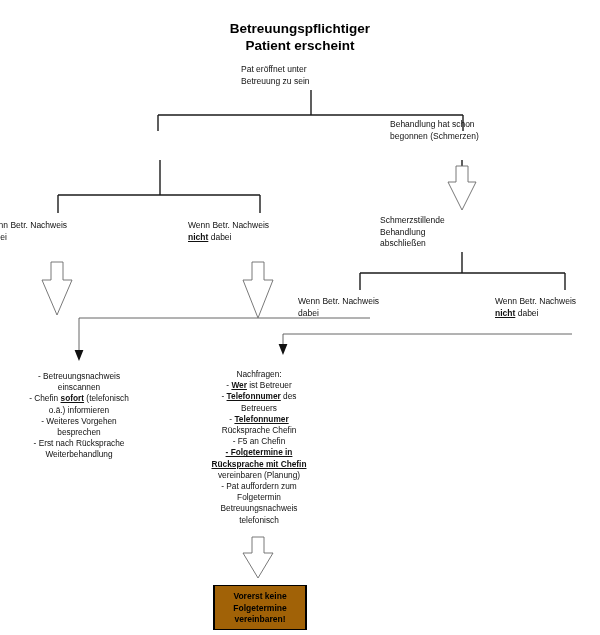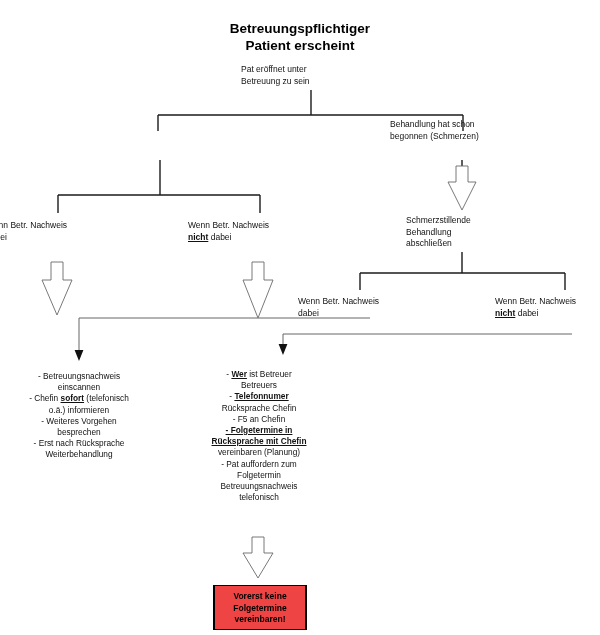--- a/index.html
+++ b/index.html
@@ -8,21 +8,21 @@
     font-family:"Liberation Sans", sans-serif;
     color:#000000;position:relative;overflow:hidden;
   }
   .stage{position:absolute;left:0;top:0;width:600px;height:635px;}
   .node{position:absolute;text-align:left;font-size:8.5px;line-height:11.5px;color:#111;}
   .title{position:absolute;left:0;top:0;width:600px;text-align:center;
          font-size:13.5px;font-weight:bold;line-height:17px;color:#000;}
   .bld{font-weight:bold;text-decoration:underline;}
   .block{position:absolute;text-align:center;font-size:8.3px;line-height:11.2px;color:#111;}
   .endbox{position:absolute;text-align:center;font-size:8.5px;font-weight:bold;
-          line-height:11.5px;color:#000;border:1px solid #000;background:#ef4444;}
+          line-height:11.5px;color:#000;border:1px solid #000;background:#a16207;}
   .endbox .inner{border-left:1px solid #000;border-right:1px solid #000;height:100%;
                  box-sizing:border-box;padding:5px 6px;}
   svg{position:absolute;left:0;top:0;width:600px;height:635px;overflow:visible;}
   .ln{stroke:#1a1a1a;stroke-width:1.4;fill:none;}
   .ln-thin{stroke:#555;stroke-width:0.9;fill:none;}
   .arw{fill:#ffffff;stroke:#6a6a6a;stroke-width:0.9;}
   .tip{fill:#111;stroke:none;}
 </style>
 </head>
 <body>
@@ -85,21 +85,21 @@
   <div class="node" style="left:-14px;top:220px;width:145px;">
     <div>Wenn Betr. Nachweis</div>
     <div>dabei</div>
   </div>
 
   <div class="node" style="left:188px;top:220px;width:145px;">
     <div>Wenn Betr. Nachweis</div>
     <div><span class="bld">nicht</span><span> dabei</span></div>
   </div>
 
-  <div class="node" style="left:406px;top:215px;width:140px;">
+  <div class="node" style="left:380px;top:215px;width:140px;">
     <div>Schmerzstillende</div>
     <div>Behandlung</div>
     <div>abschließen</div>
   </div>
 
   <div class="node" style="left:298px;top:296px;width:145px;">
     <div>Wenn Betr. Nachweis</div>
     <div>dabei</div>
   </div>
 
@@ -113,21 +113,23 @@
     <div>einscannen</div>
     <div><span>- Chefin </span><span class="bld">sofort</span><span> (telefonisch</span></div>
     <div>o.ä.) informieren</div>
     <div>- Weiteres Vorgehen</div>
     <div>besprechen</div>
     <div>- Erst nach Rücksprache</div>
     <div>Weiterbehandlung</div>
   </div>
 
   <div class="block" style="left:190px;top:369px;width:138px;">
+    <div>Nachfragen:</div>
     <div><span>- </span><span class="bld">Wer</span><span> ist Betreuer</span></div>
+    <div><span>- </span><span class="bld">Telefonnumer</span><span> des</span></div>
     <div>Betreuers</div>
     <div><span>- </span><span class="bld">Telefonnumer</span></div>
     <div>Rücksprache Chefin</div>
     <div>- F5 an Chefin</div>
     <div class="bld">- Folgetermine in</div>
     <div class="bld">Rücksprache mit Chefin</div>
     <div>vereinbaren (Planung)</div>
     <div>- Pat auffordern zum</div>
     <div>Folgetermin</div>
     <div>Betreuungsnachweis</div>

